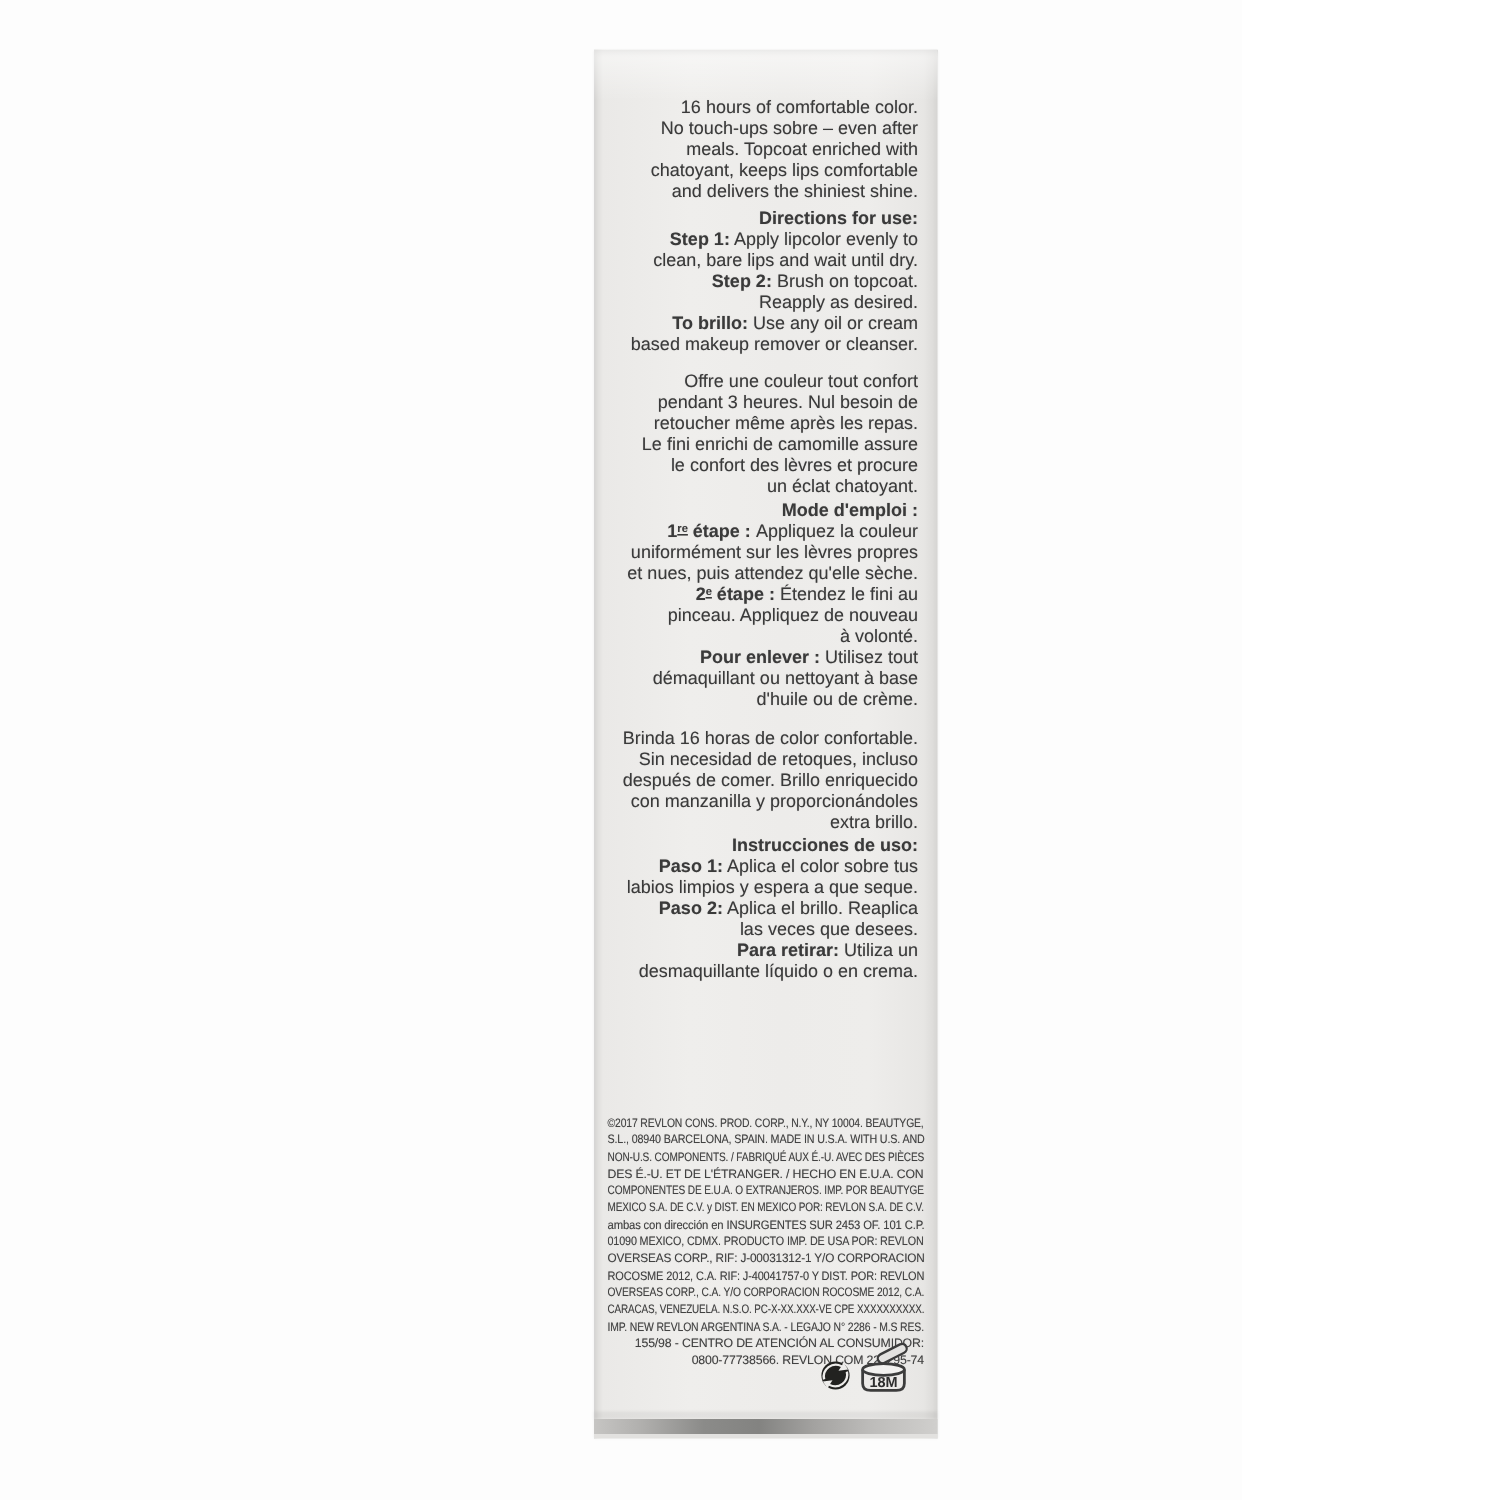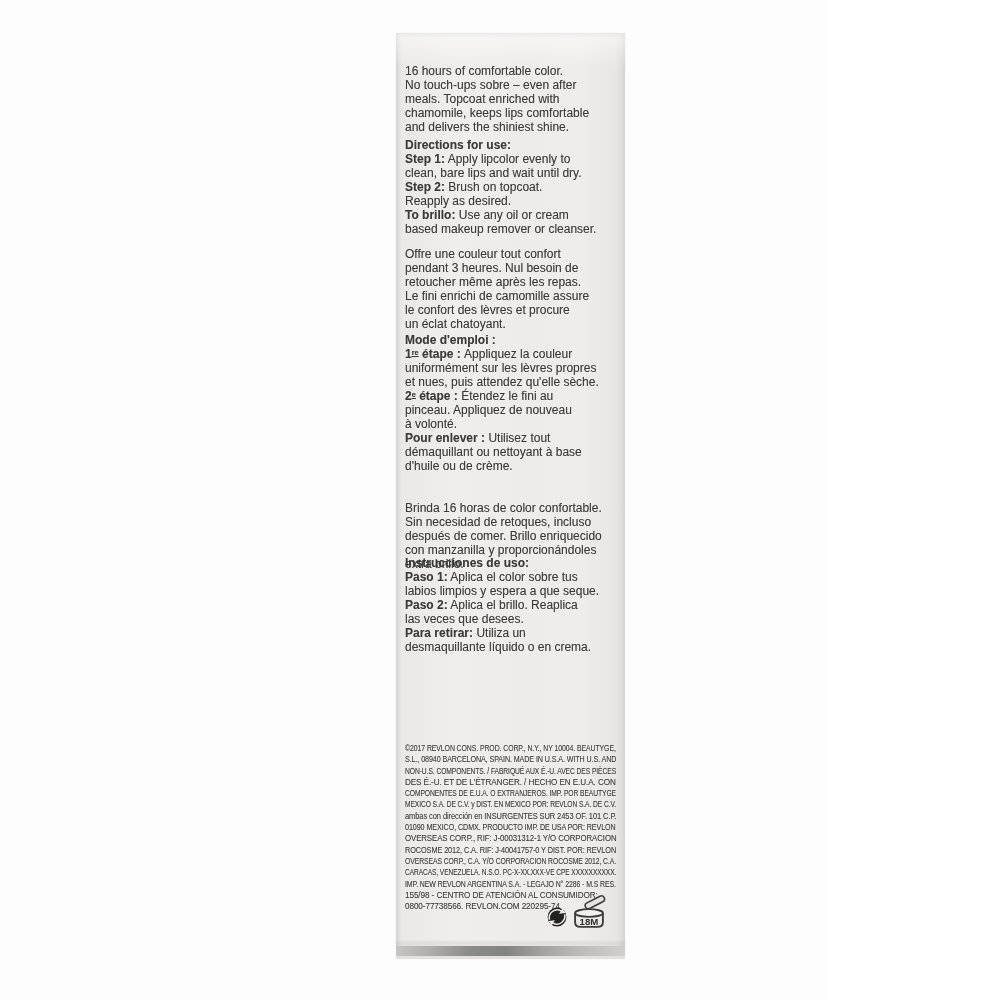--- a/index.html
+++ b/index.html
@@ -1,31 +1,31 @@
 <!DOCTYPE html>
 <html><head>
 <meta charset="utf-8">
 <style>
   html,body{margin:0;padding:0;background:#ffffff;}
   .stage{position:relative;width:828px;height:1000px;background:#fdfdfd;overflow:hidden;
-         font-family:"Liberation Sans",sans-serif;}
+         font-family:"Liberation Sans",sans-serif;text-align:right;}
   
   .box{position:absolute;left:396px;top:33px;width:229px;height:926px;
        background:linear-gradient(90deg,#d8d7d5 0px,#eae9e7 6px,#efeeec 28%,#edecea 55%,#eeedeb 80%,#e7e6e4 96%,#d9d8d6 100%);
        box-shadow:inset 0 3px 5px -2px rgba(0,0,0,0.18), inset 0 -1px 2px rgba(255,255,255,0.35), 0 0 2px rgba(0,0,0,0.06);}
   .box::before{content:"";position:absolute;left:0;top:0;right:0;height:34px;
        background:linear-gradient(180deg,rgba(255,255,255,0.55),rgba(255,255,255,0));}
   
   .blk{position:absolute;left:9px;width:207px;font-size:12px;line-height:14px;color:#3a3a3a;
        text-shadow:0 0 0.6px rgba(58,58,58,0.35);}
   #en-intro{top:31px}
   #en-dir{top:105px}
   #fr-intro{top:214px}
   #fr-dir{top:300px}
-  #es-intro{top:468px}
+  #es-intro{top:452px}
   #es-dir{top:523px}
   .legal{top:710px;width:211px;font-size:8.2px;line-height:11.3px;color:#424242;
          letter-spacing:-0.1px;text-shadow:0 0 0.5px rgba(66,66,66,0.4);}
   .line{white-space:nowrap;transform-origin:left center;}
   .b{font-weight:bold;}
   sup{font-size:0.62em;line-height:0;vertical-align:3.5px;text-decoration:underline;}
   
   .band-soft{position:absolute;left:0;right:0;bottom:13px;height:5px;background:rgba(0,0,0,0.05);filter:blur(1px);}
   .band{position:absolute;left:0;right:0;bottom:3px;height:10px;filter:blur(0.4px);
         background:linear-gradient(90deg,#c6c5c3 0%,#b0afad 14%,#8b8b89 32%,#838381 48%,#a3a2a0 64%,#bcbbb9 80%,#d0cfcd 100%);}
@@ -38,21 +38,21 @@
 </head>
 <body>
 
 <div class="stage">
   <div class="box">
 
     <section class="blk" id="en-intro">
         <div class="line"><span>16 hours of comfortable color.</span></div>
         <div class="line"><span>No touch-ups sobre – even after</span></div>
         <div class="line"><span>meals. Topcoat enriched with</span></div>
-        <div class="line"><span>chamomile, keeps lips comfortable</span></div>
+        <div class="line"><span>chatoyant, keeps lips comfortable</span></div>
         <div class="line"><span>and delivers the shiniest shine.</span></div>
       </section>
 
     <section class="blk" id="en-dir">
         <div class="line"><span class="b">Directions for use:</span></div>
         <div class="line"><span class="b">Step 1:</span><span> Apply lipcolor evenly to</span></div>
         <div class="line"><span>clean, bare lips and wait until dry.</span></div>
         <div class="line"><span class="b">Step 2:</span><span> Brush on topcoat.</span></div>
         <div class="line"><span>Reapply as desired.</span></div>
         <div class="line"><span class="b">To brillo:</span><span> Use any oil or cream</span></div>

